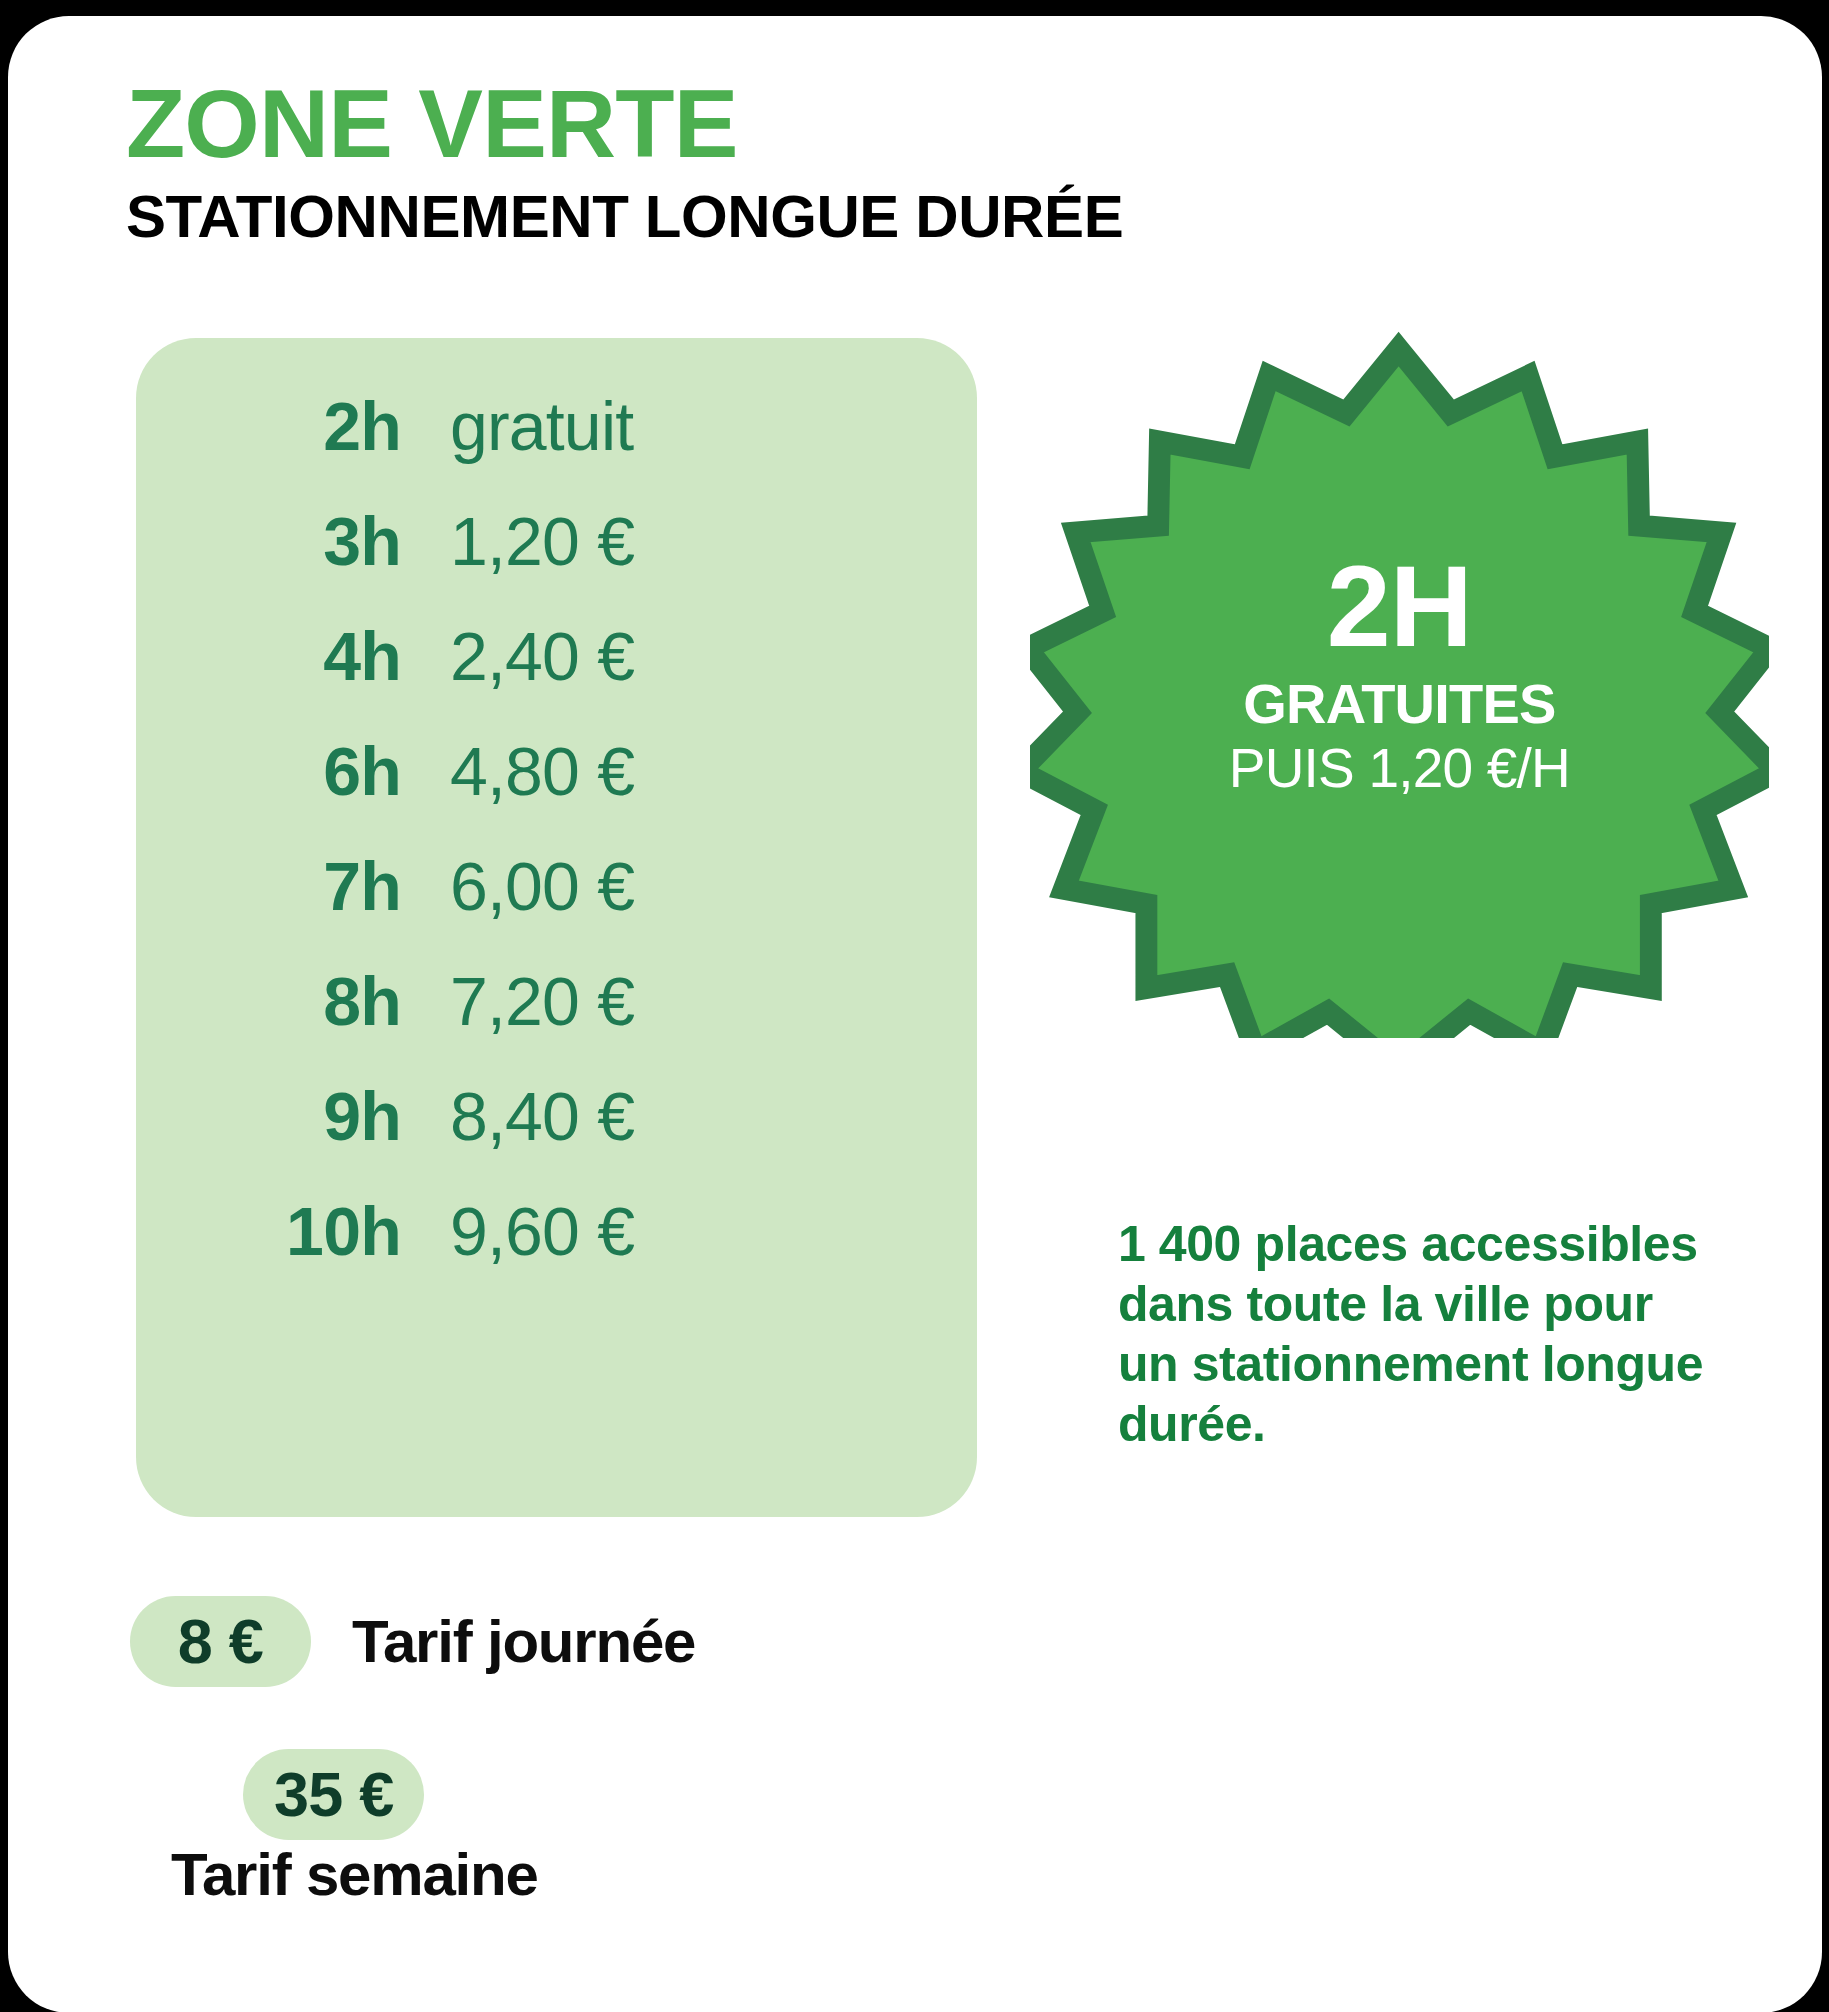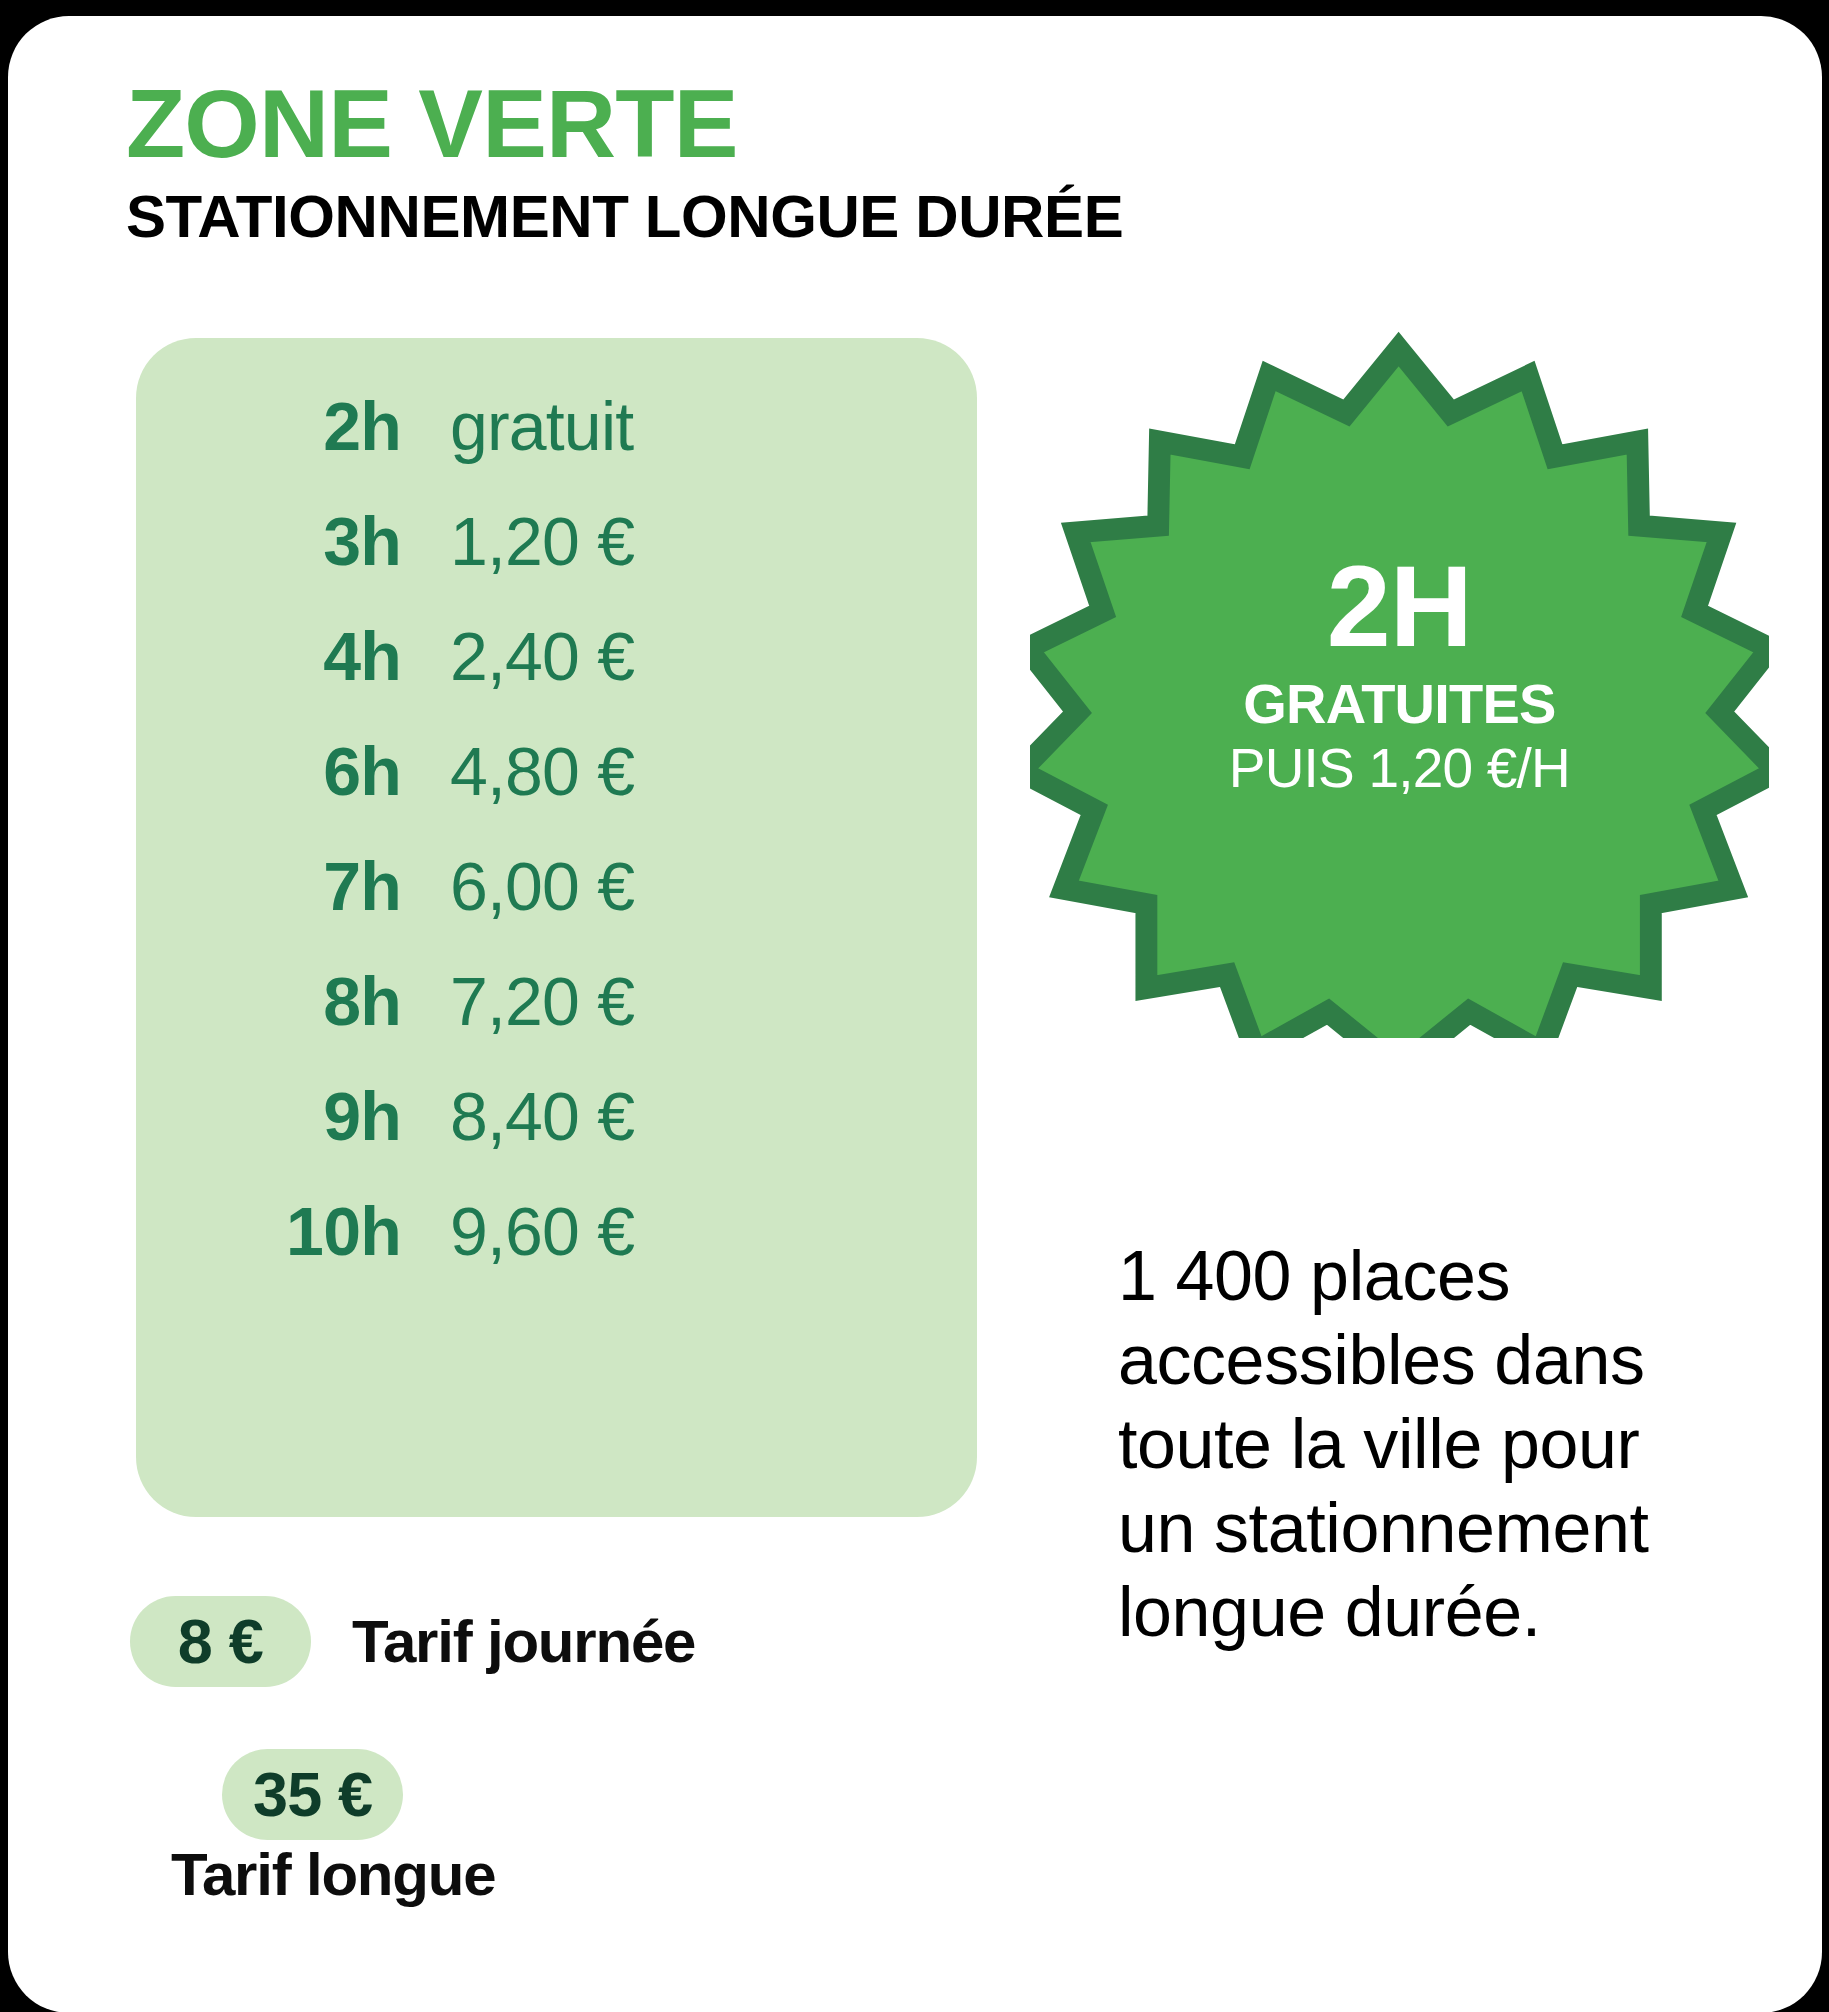--- a/index.html
+++ b/index.html
@@ -140,23 +140,23 @@
     letter-spacing: -0.8px;
     margin-top: 7.9px;
   }
 
   
   .info {
     position: absolute;
     left: 1110px;
     top: 1148px;
     width: 597px;
-    font-size: 70px;
-    font-weight: 400;
-    color: #000000;
+    font-size: 50px;
+    font-weight: 700;
+    color: #15803d;
     line-height: 1.20;
     letter-spacing: -0.4px;
   }
 
   
   .tariff {
     position: absolute;
     display: flex;
     align-items: center;
   }
@@ -257,17 +257,17 @@
 
   <p class="info">1 400 places accessibles dans toute la ville pour un stationnement longue durée.</p>
 
   <div class="tariff tariff-day">
     <div class="pill">8 €</div>
     <div class="tariff-label">Tarif journée</div>
   </div>
 
   <div class="tariff tariff-week">
     <div class="pill">35 €</div>
-    <div class="tariff-label">Tarif longue</div>
+    <div class="tariff-label">Tarif semaine</div>
   </div>
 
 </div>
 
 
 </body></html>

